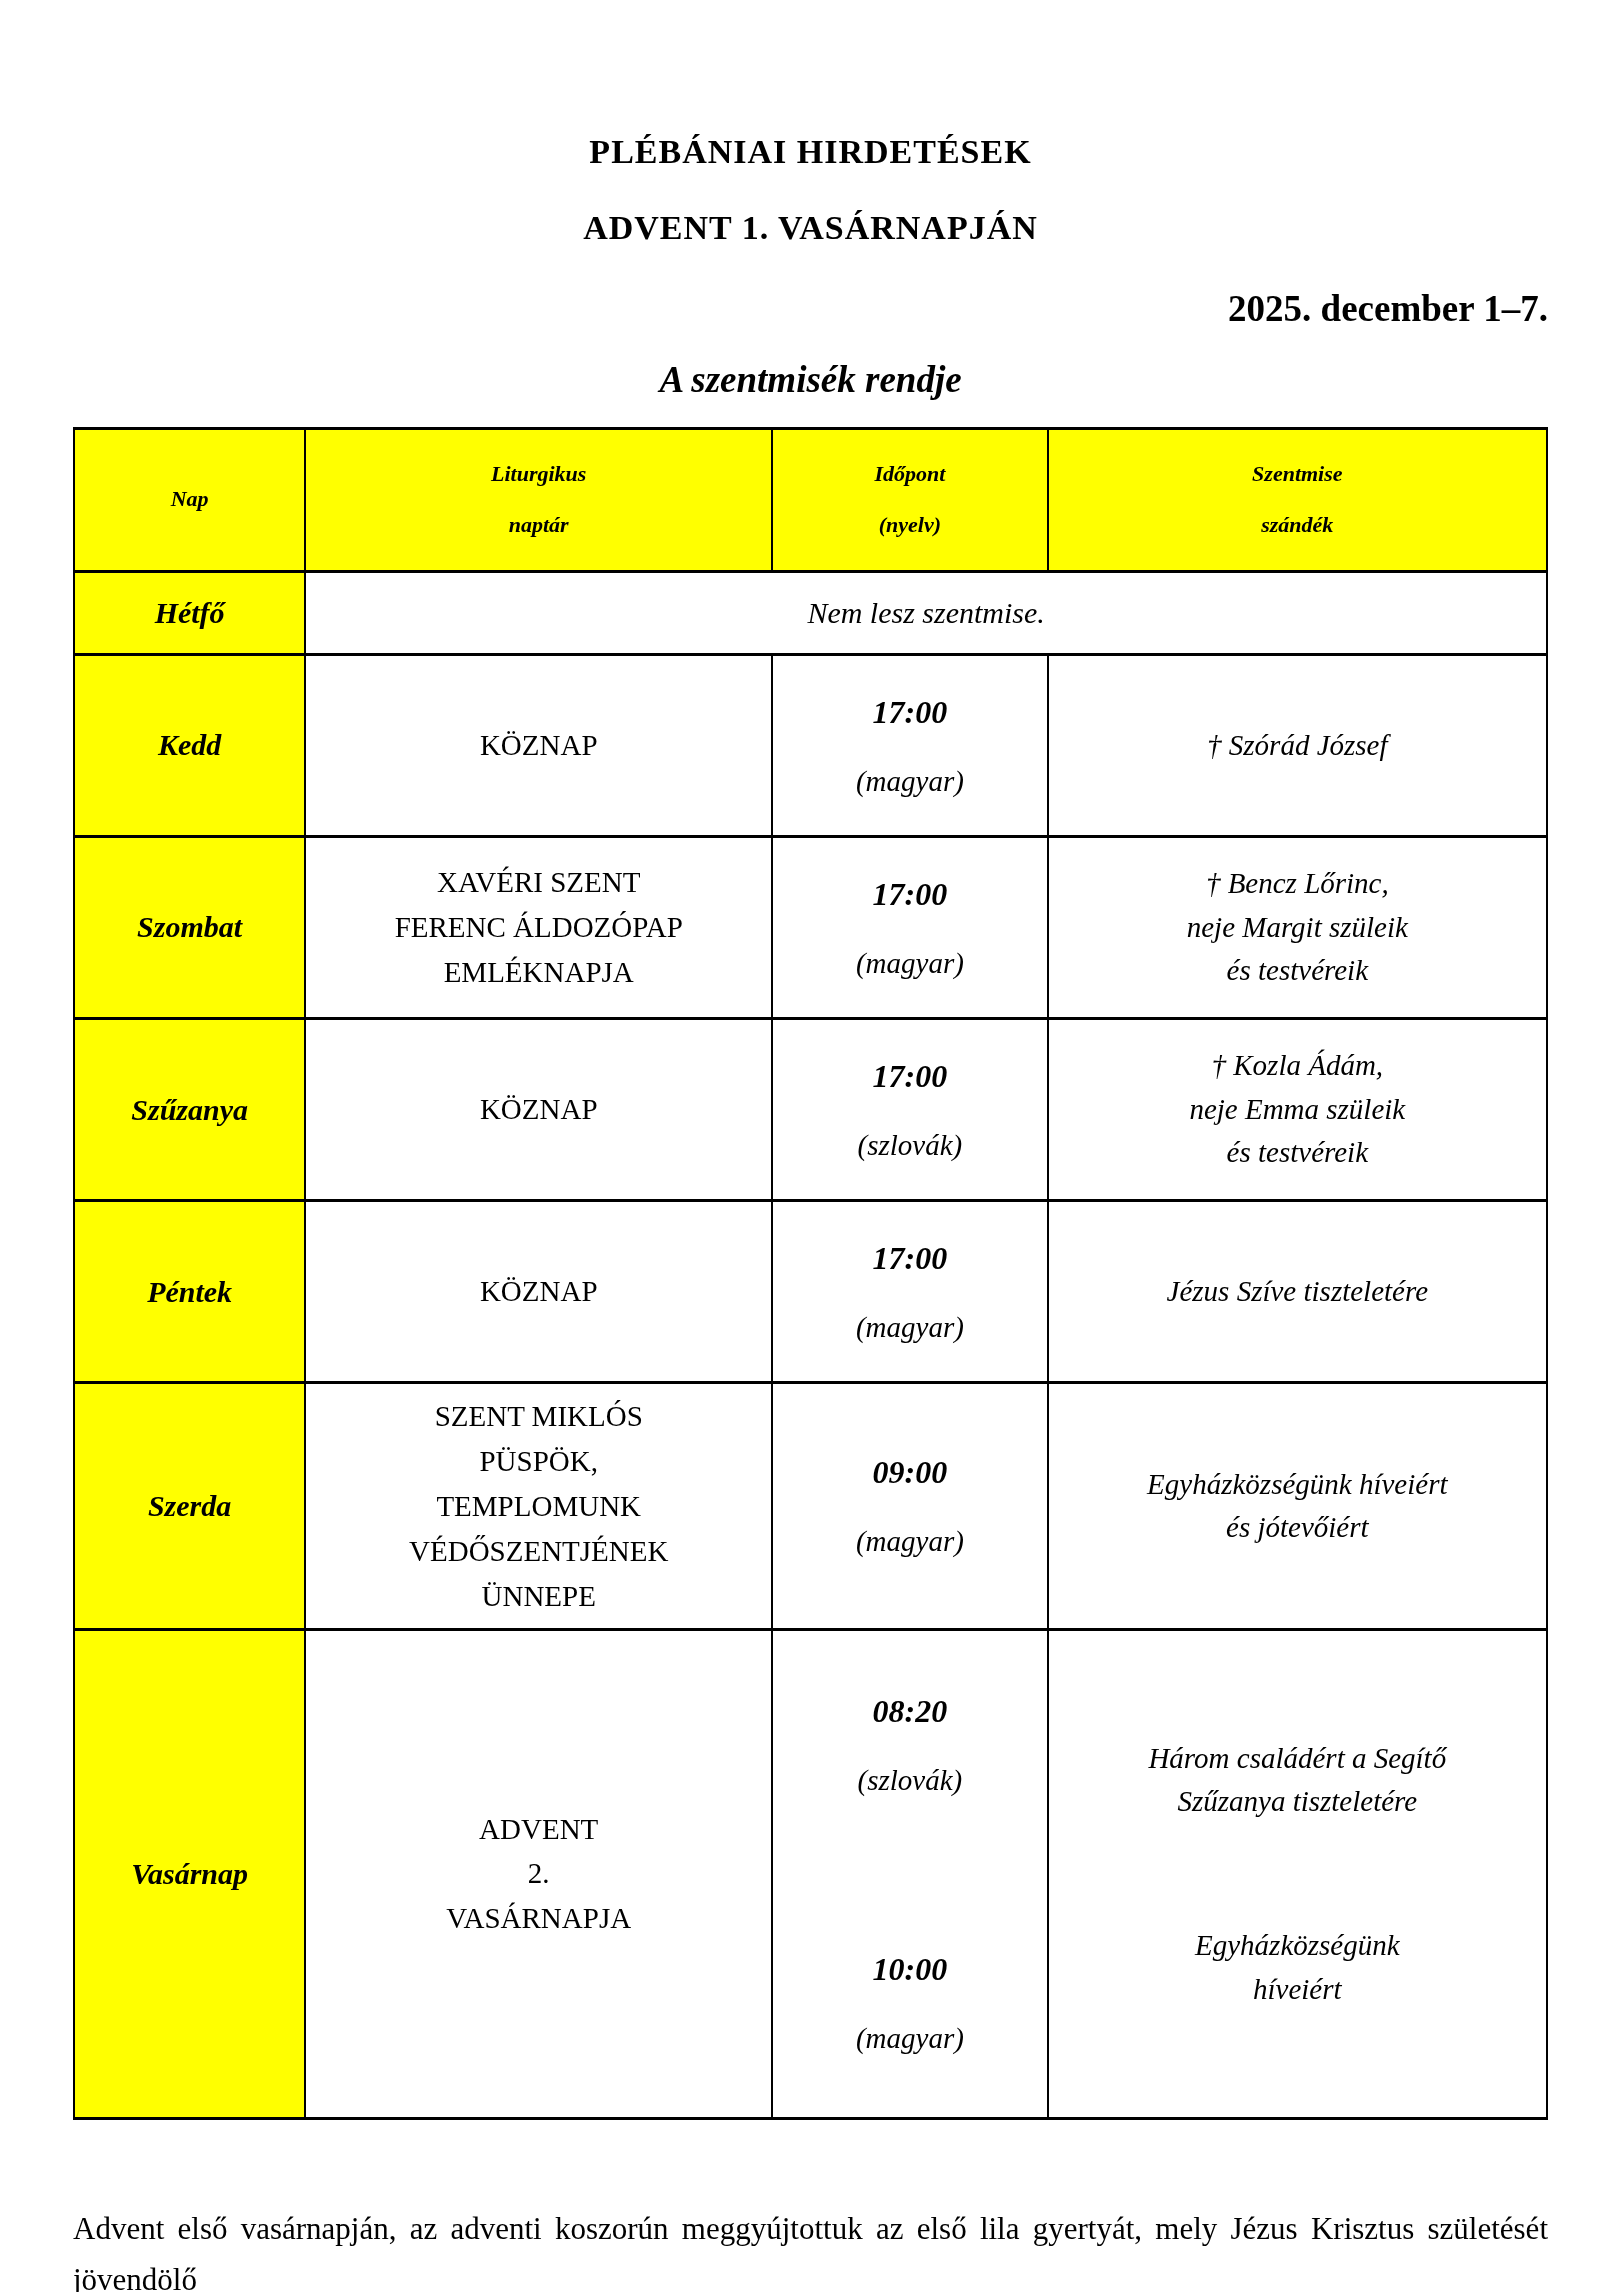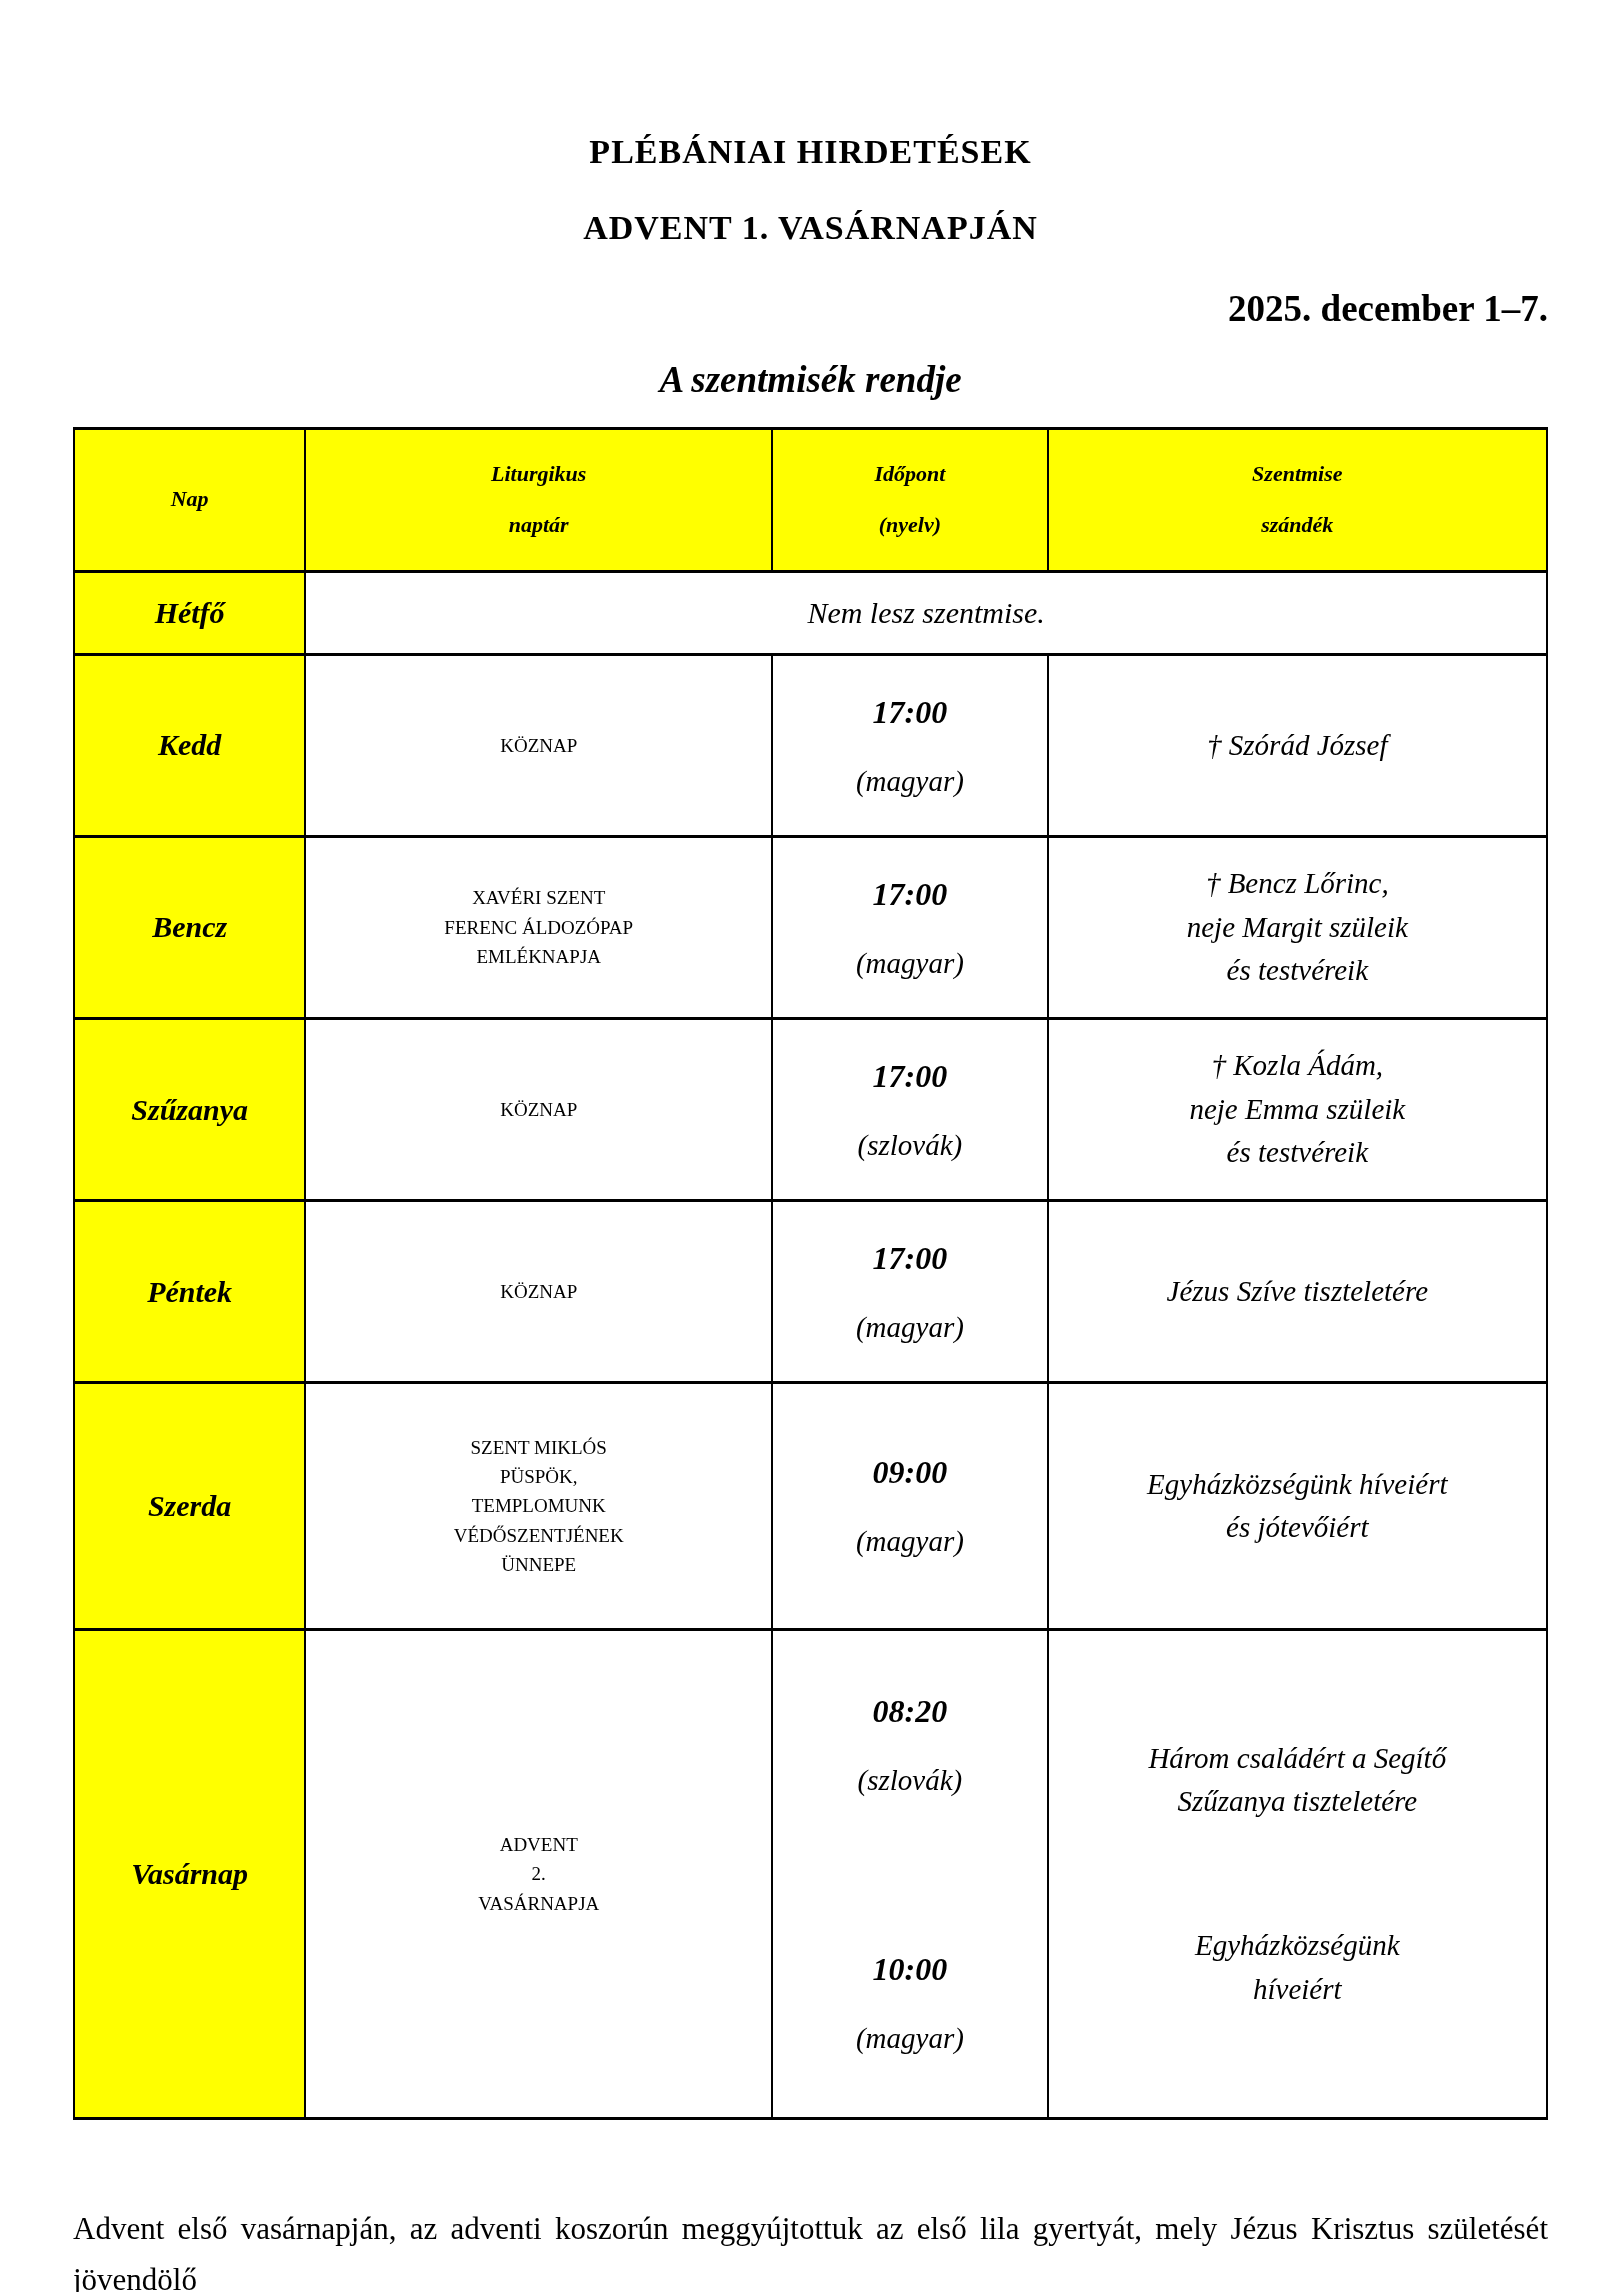--- a/index.html
+++ b/index.html
@@ -71,21 +71,21 @@
     font-weight: bold;
     font-style: italic;
     font-size: 22px;
   }
   .header-row td {
     height: 143px;
     line-height: 2.3;
   }
   .day-cell { font-size: 30px; }
   .calendar-cell {
-    font-size: 19px;
+    font-size: 29px;
     line-height: 1.55;
     margin-left: 22px;
   }
   .note-cell {
     font-style: italic;
     font-size: 30px;
     height: 83px;
   }
   .time-cell { line-height: 1.5; }
   .time-value {
@@ -156,21 +156,21 @@
         <td class="cell-yellow day-cell">Kedd</td>
         <td class="calendar-cell">KÖZNAP</td>
         <td class="time-cell">
           <div class="time-value">17:00</div>
           <div class="lang-value">(magyar)</div>
         </td>
         <td class="intent-cell">†  Szórád József</td>
       </tr>
 
       <tr class="row-wednesday">
-        <td class="cell-yellow day-cell">Bencz</td>
+        <td class="cell-yellow day-cell">Szombat</td>
         <td class="calendar-cell">XAVÉRI SZENT
 FERENC ÁLDOZÓPAP
 EMLÉKNAPJA</td>
         <td class="time-cell">
           <div class="time-value">17:00</div>
           <div class="lang-value">(magyar)</div>
         </td>
         <td class="intent-cell">†  Bencz Lőrinc,
 neje Margit szüleik
 és testvéreik</td>

